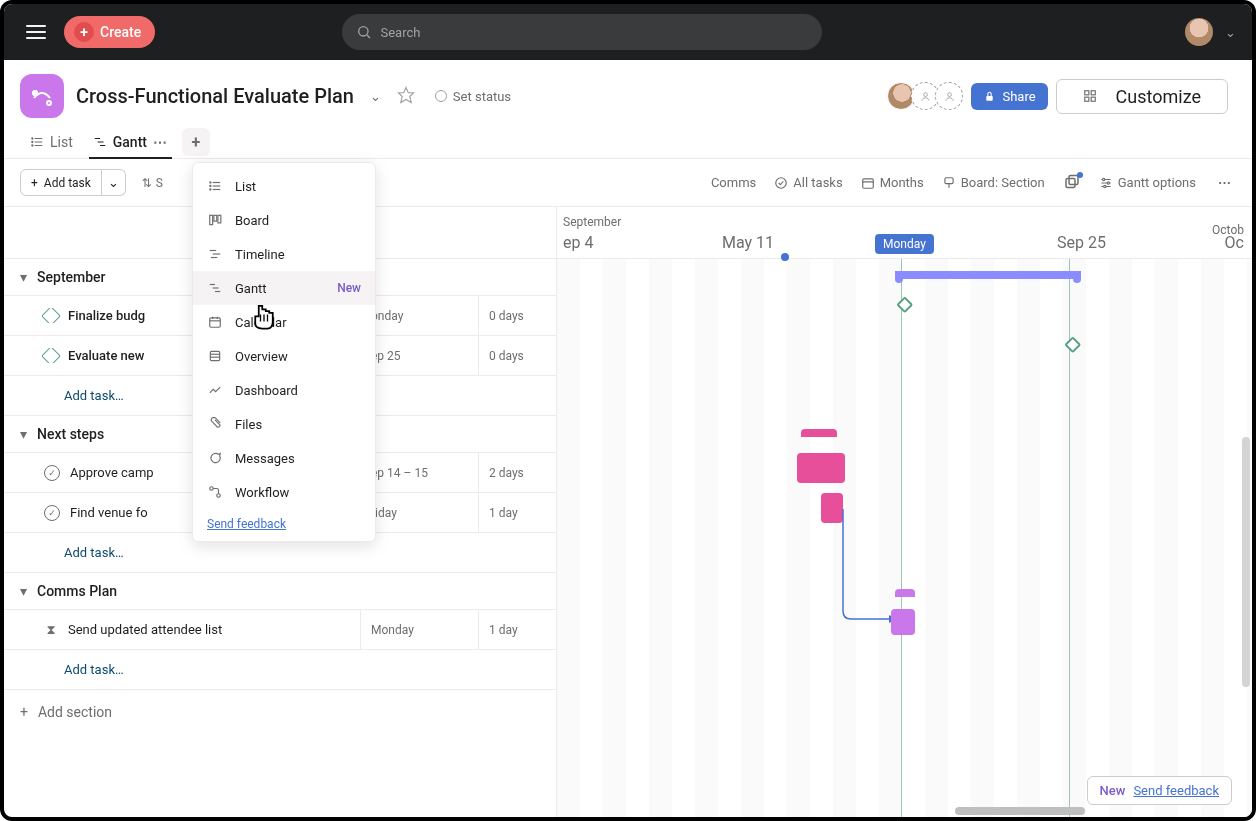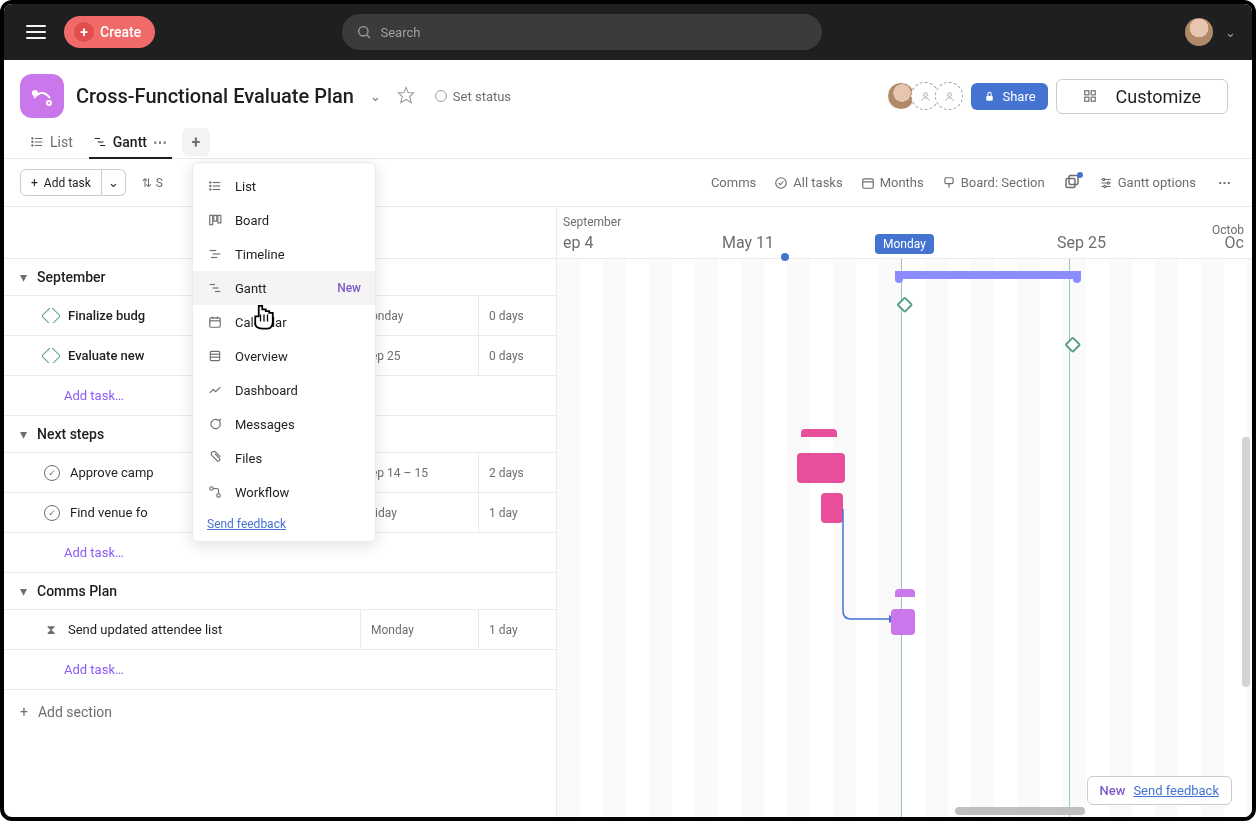--- a/index.html
+++ b/index.html
@@ -59,21 +59,21 @@
 
 
 .section-row { display: flex; align-items: center; padding: 10px 16px; font-weight: 500; font-size: 14px; cursor: pointer; border-bottom: 1px solid #edeae9; }
 .section-row .caret { margin-right: 10px; color: #6d6e6f; }
 .task-row { display: flex; align-items: center; border-bottom: 1px solid #edeae9; height: 40px; }
 .task-main { flex: 0 0 356px; display: flex; align-items: center; padding-left: 40px; gap: 10px; overflow: hidden; white-space: nowrap; }
 .task-date { flex: 0 0 118px; border-left: 1px solid #edeae9; height: 100%; display: flex; align-items: center; padding-left: 10px; color: #6d6e6f; font-size: 12px; }
 .task-dur { flex: 0 0 79px; border-left: 1px solid #edeae9; height: 100%; display: flex; align-items: center; padding-left: 10px; color: #6d6e6f; font-size: 12px; }
 .task-name { font-size: 13px; overflow: hidden; text-overflow: ellipsis; }
 .task-name.bold { font-weight: 500; }
-.add-task-row { display: flex; align-items: center; padding: 10px 16px 10px 60px; color: #8b5cf6; border-bottom: 1px solid #edeae9; cursor: pointer; height: 40px; font-size: 13px; }
+.add-task-row { display: flex; align-items: center; padding: 10px 16px 10px 60px; color: #0c4a6e; border-bottom: 1px solid #edeae9; cursor: pointer; height: 40px; font-size: 13px; }
 .add-section { display: flex; align-items: center; gap: 10px; padding: 14px 16px; color: #6d6e6f; cursor: pointer; font-size: 14px; }
 
 
 .icon-milestone { width: 14px; height: 14px; transform: rotate(45deg); border: 1.5px solid #58a182; border-radius: 2px; }
 .icon-check { width: 16px; height: 16px; border-radius: 50%; border: 1.5px solid #6d6e6f; display: inline-flex; align-items: center; justify-content: center; font-size: 9px; color: #6d6e6f; }
 .icon-hourglass { width: 14px; height: 14px; display: inline-flex; align-items: center; justify-content: center; font-size: 13px; color: #6d6e6f; }
 
 
 .tl-header { height: 52px; border-bottom: 1px solid #edeae9; font-size: 12px; color: #6d6e6f; position: relative; background: #fff; }
 .tl-month { position: absolute; top: 8px; left: 6px; }
@@ -471,32 +471,32 @@
         <span class="dd-icon">
           <svg width="14" height="14" viewBox="0 0 24 24" fill="none" stroke="#6d6e6f" stroke-width="2">
             <polyline points="3,17 9,11 13,15 21,7"></polyline>
           </svg>
         </span>
         <span>Dashboard</span>
       </div>
     <div class="dd-item">
         <span class="dd-icon">
           <svg width="14" height="14" viewBox="0 0 24 24" fill="none" stroke="#6d6e6f" stroke-width="2">
+            <path d="M21 10l-8-8a4 4 0 00-6 6l9 9a3 3 0 004-4l-8-8"></path>
+          </svg>
+        </span>
+        <span>Files</span>
+      </div>
+    <div class="dd-item">
+        <span class="dd-icon">
+          <svg width="14" height="14" viewBox="0 0 24 24" fill="none" stroke="#6d6e6f" stroke-width="2">
             <path d="M21 12a8 8 0 11-3-6.2L21 4l-1 4.5A8 8 0 0121 12z"></path>
           </svg>
         </span>
         <span>Messages</span>
-      </div>
-    <div class="dd-item">
-        <span class="dd-icon">
-          <svg width="14" height="14" viewBox="0 0 24 24" fill="none" stroke="#6d6e6f" stroke-width="2">
-            <path d="M21 10l-8-8a4 4 0 00-6 6l9 9a3 3 0 004-4l-8-8"></path>
-          </svg>
-        </span>
-        <span>Files</span>
       </div>
     <div class="dd-item">
         <span class="dd-icon">
           <svg width="14" height="14" viewBox="0 0 24 24" fill="none" stroke="#6d6e6f" stroke-width="2">
             <circle cx="6" cy="6" r="3"></circle>
             <circle cx="18" cy="18" r="3"></circle>
             <path d="M9 6h6a3 3 0 013 3v6"></path>
           </svg>
         </span>
         <span>Workflow</span>

